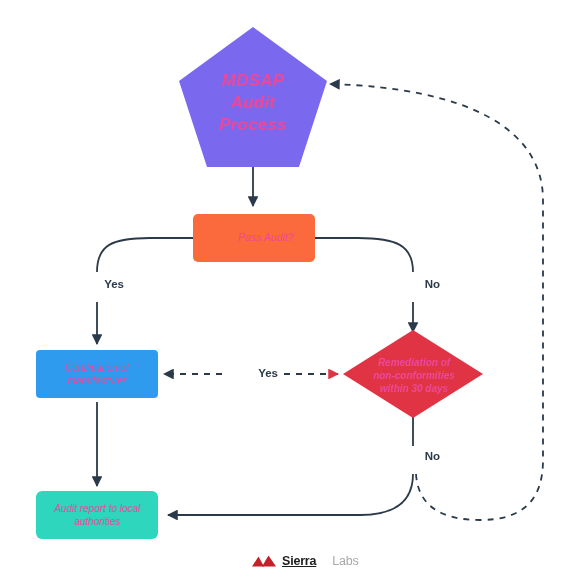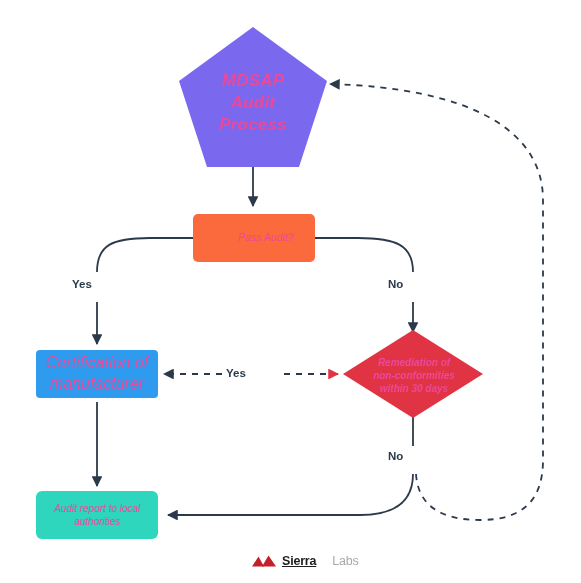--- a/index.html
+++ b/index.html
@@ -30,21 +30,21 @@
     display: flex;
     align-items: center;
     justify-content: center;
     font-style: italic;
   }
   .edge-label {
     position: absolute;
     color: #2b3a4a;
     font-weight: bold;
     font-size: 11.5px;
-    text-align: left;
+    text-align: right;
   }
   
   #pentagon-label {
     left: 180px; top: 62px;
     width: 146px; height: 82px;
     font-size: 17px;
     font-weight: bold;
     letter-spacing: 0.2px;
   }
   
@@ -58,21 +58,21 @@
   #remediation-label {
     left: 352px; top: 347px;
     width: 124px; height: 56px;
     font-size: 10px;
     font-weight: bold;
   }
   
   #certification-label {
     left: 36px; top: 350px;
     width: 122px; height: 48px;
-    font-size: 16px;
+    font-size: 10px;
   }
   
   #audit-report-label {
     left: 36px; top: 491px;
     width: 122px; height: 48px;
     font-size: 10px;
   }
   #label-yes-left  { left: 72px;  top: 278px; width: 52px; }
   #label-no-right  { left: 388px; top: 278px; width: 52px; }
   #label-yes-mid   { left: 226px; top: 367px; width: 52px; }

